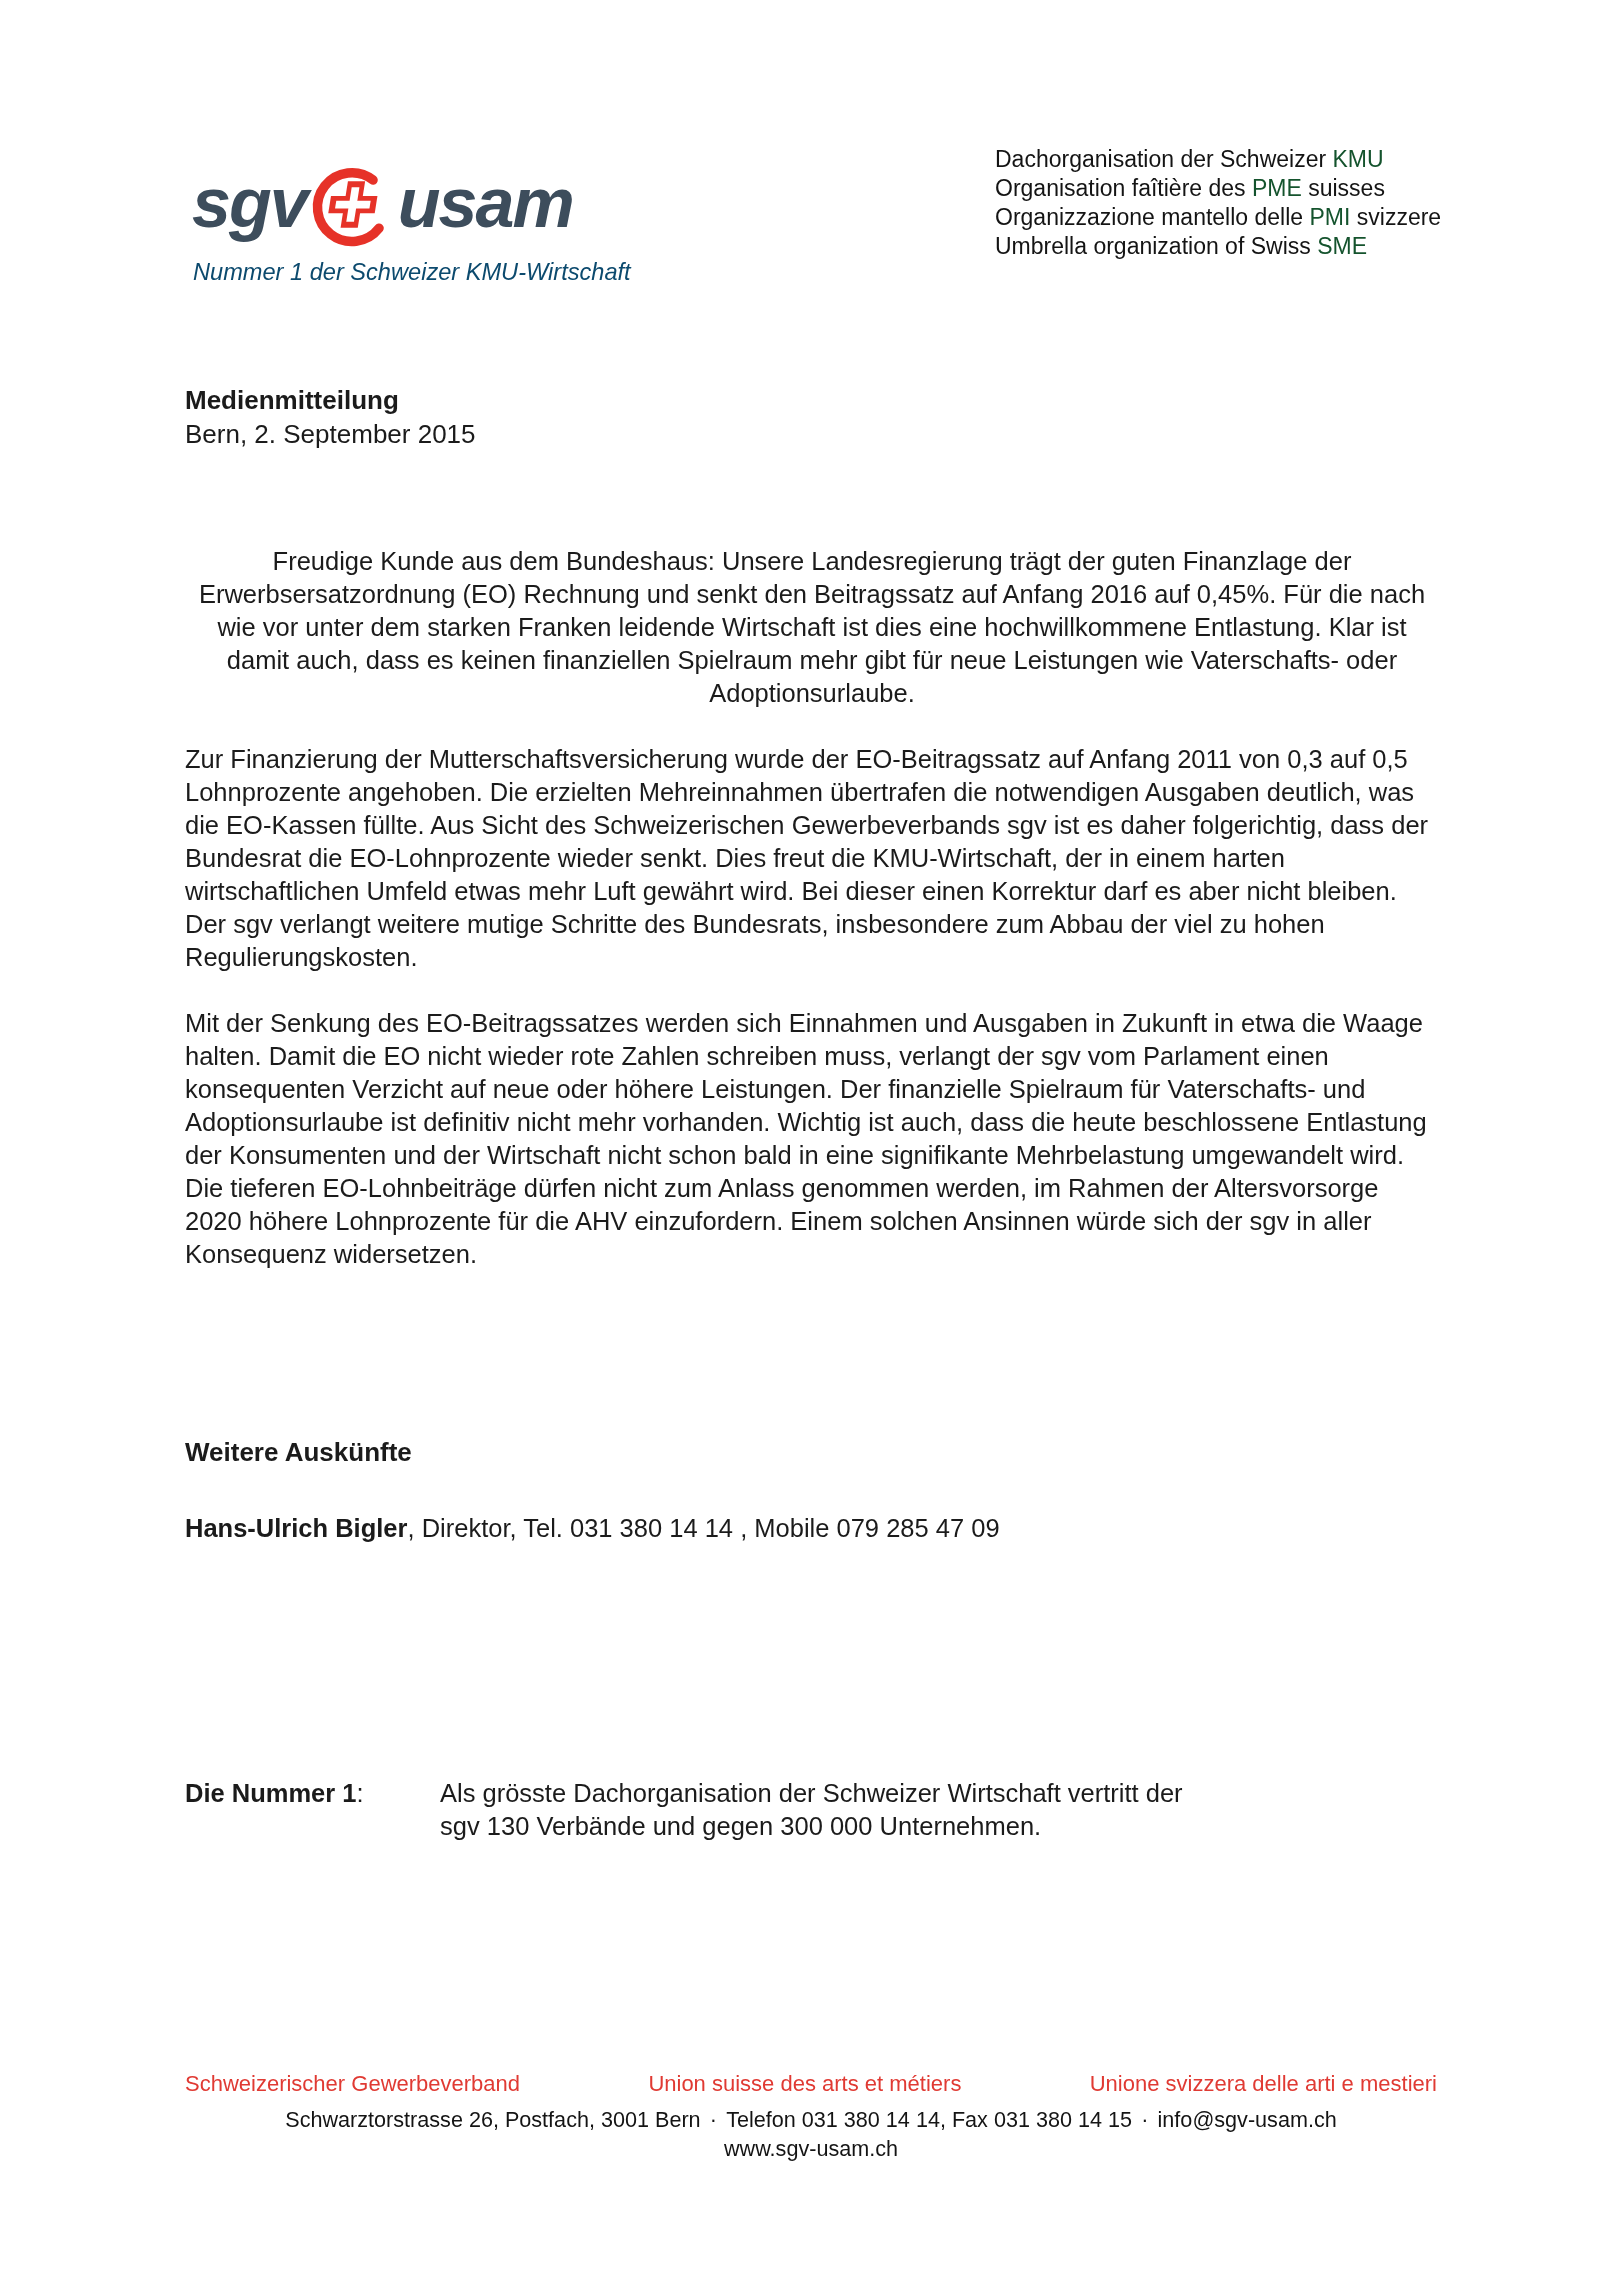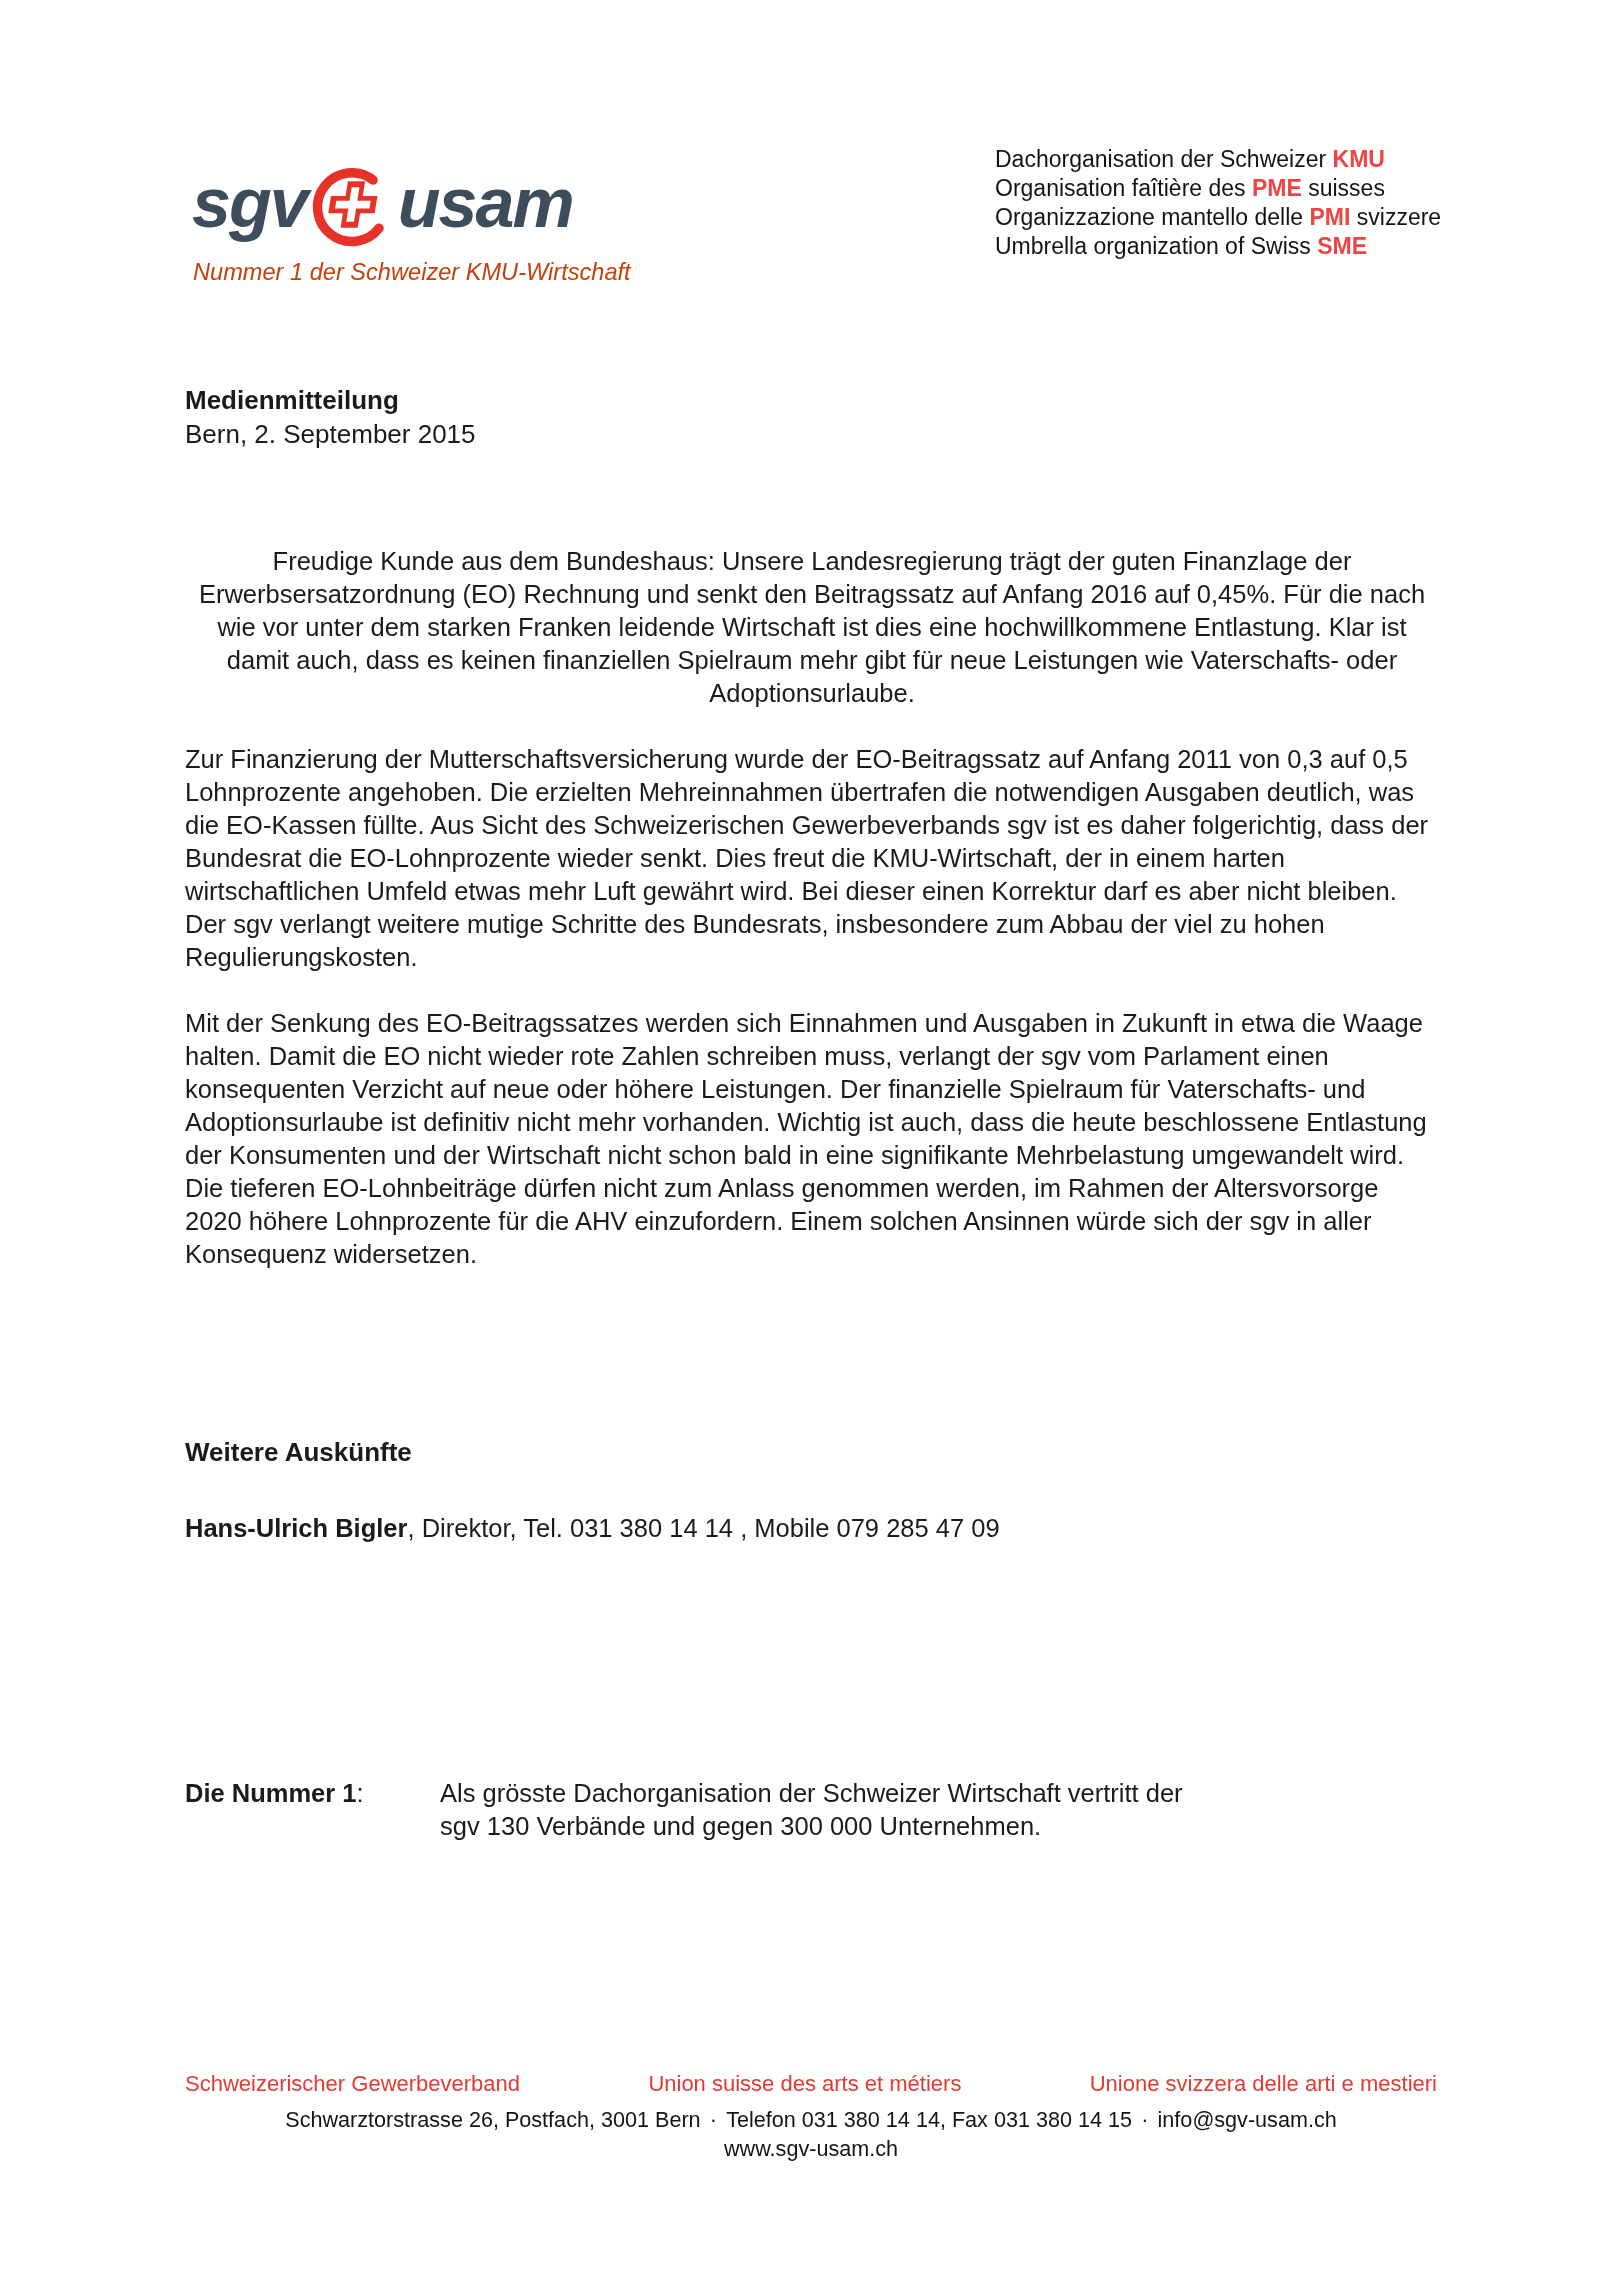--- a/index.html
+++ b/index.html
@@ -19,30 +19,30 @@
     height: 98px;
   }
   .logo-word {
     font-size: 70px; font-weight: bold; font-style: italic;
     color: #3d4d5c; letter-spacing: -2px; line-height: 1;
     padding-bottom: 9.2px; 
   }
   .logo-mark { width: 86px; height: 92px; margin: 0 2.6px; display: block; }
   .logo-tagline {
     position: absolute; left: 193px; top: 259px;
-    font-size: 23.6px; font-style: italic; color: #c2410c;
+    font-size: 23.6px; font-style: italic; color: #0c4a6e;
     letter-spacing: 0px;
   }
 
   
   .org-block {
     position: absolute; left: 995px; top: 145px;
     font-size: 23px; line-height: 29px; color: #141414;
   }
-  .org-block .hl { color: #ef4444; font-weight: bold; }
+  .org-block .hl { color: #14532d; }
 
   
   .meta { position: absolute; left: 185px; top: 383px; font-size: 26px; line-height: 34px; }
   .meta .doc-type { font-weight: bold; }
 
   
   .article { position: absolute; left: 185px; top: 545px; width: 1254px; }
   .article h1 {
     font-size: 32px; font-weight: bold; line-height: 38px;
     margin-bottom: 34px; letter-spacing: 0px;

